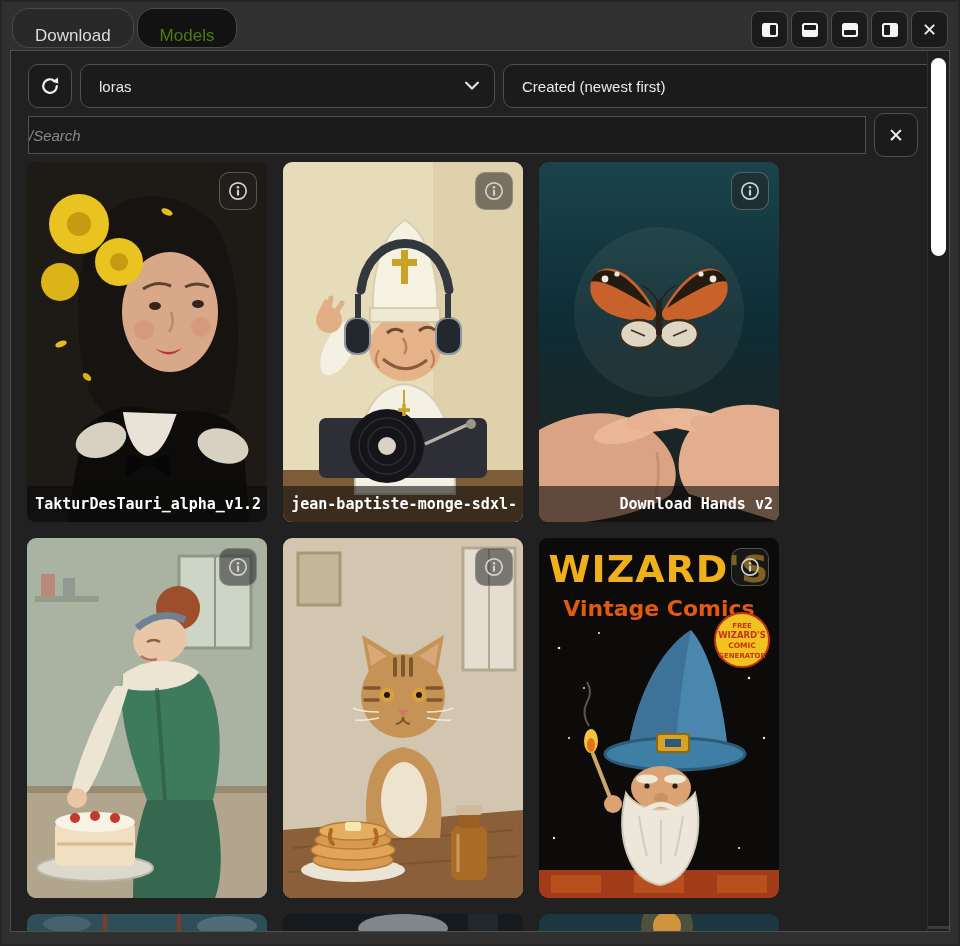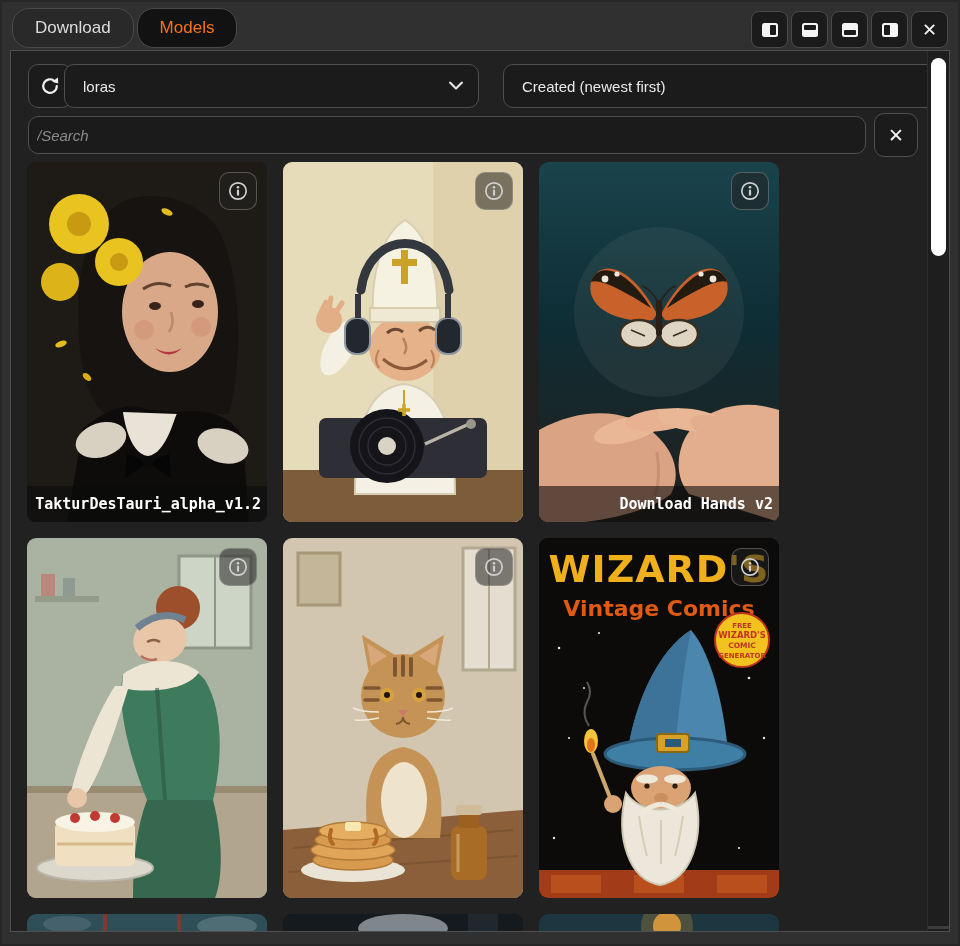--- a/index.html
+++ b/index.html
@@ -7,24 +7,24 @@
     width:960px;height:946px;position:relative;overflow:hidden;
     background:#303030;
     font-family:"Liberation Sans",sans-serif;
     -webkit-font-smoothing:antialiased;
   }
   .frame{position:absolute;inset:0;border:2px solid #262626;pointer-events:none;z-index:50;}
 
   
   .tabbar{position:absolute;top:8px;left:12px;display:flex;gap:3px;z-index:5;}
   .tab{
-    height:40px;line-height:38px;padding:0 22px;border:1px solid #4a4a4a;border-radius:17px;
+    height:40px;line-height:38px;padding:8px 22px;border:1px solid #4a4a4a;border-radius:17px;
     background:#292929;color:#dcdcdc;font-size:17px;cursor:pointer;box-sizing:border-box;
   }
-  .tab.active{background:#121212;color:#f97316;}
+  .tab.active{background:#121212;color:#4d7c0f;}
 
   
   .winbtns{position:absolute;top:11px;right:12px;display:flex;gap:3px;z-index:5;}
   .winbtn{
     width:37px;height:37px;border:1px solid #4a4a4a;border-radius:8px;background:#1b1b1b;
     display:flex;align-items:center;justify-content:center;cursor:pointer;box-sizing:border-box;
     color:#f0f0f0;font-size:18px;
   }
   .dock{width:16px;height:14px;background:#f5f5f5;border-radius:2.5px;position:relative;}
   .dock::after{content:"";position:absolute;background:#1b1b1b;border-radius:1px;}
@@ -46,25 +46,25 @@
     box-sizing:border-box;color:#f0f0f0;
   }
   .btn-refresh{left:17px;top:13px;}
   .btn-clear{left:863px;top:62px;font-size:19px;}
   .selectbox{
     position:absolute;height:44px;border:1px solid #4f4f4f;border-radius:10px;background:#1b1b1b;
     color:#e8e8e8;font-size:15px;display:flex;align-items:center;padding:0 18px;cursor:pointer;
     box-sizing:border-box;top:13px;
   }
   .selectbox .chev{position:absolute;right:15px;top:50%;transform:translateY(-50%);display:flex;}
-  .sel-type{left:53px;width:415px;}
+  .sel-type{left:69px;width:415px;}
   .sel-sort{left:492px;width:472px;}
   .searchbox{
     position:absolute;left:17px;top:65px;width:838px;height:38px;border:1px solid #4f4f4f;
-    border-radius:10px;background:#1b1b1b;color:#e8e8e8;font-size:15px;padding:0 8px;
+    border-radius:0;background:#1b1b1b;color:#e8e8e8;font-size:15px;padding:0 0;
     box-sizing:border-box;outline:none;font-family:"Liberation Sans",sans-serif;
   }
   .searchbox::placeholder{color:#8a8a8a;font-style:italic;}
 
   
   .vtrack{position:absolute;top:0;right:0;width:21px;bottom:0;background:#1e1e1e;border-left:1px solid #2c2c2c;}
   .vthumb{position:absolute;top:7px;right:3px;width:15px;height:198px;background:#ffffff;border-radius:8px;cursor:grab;}
   .scroll-corner{position:absolute;right:0;bottom:2px;width:21px;height:3px;background:#3c3c3c;}
 
   
@@ -224,20 +224,21 @@
       </svg>
       <div class="infobtn">
         <span style="display:flex;">
           <svg width="22" height="22" viewBox="0 0 22 22">
               <circle cx="11" cy="11" r="8.2" stroke="#cfcfcf" stroke-width="1.7" fill="none"></circle>
               <circle cx="11" cy="7.3" r="1.3" fill="#cfcfcf"></circle>
               <rect x="9.9" y="9.6" width="2.2" height="6.2" rx="1.1" fill="#cfcfcf"></rect>
             </svg>
         </span>
       </div>
+      <div class="label">jean-baptiste-monge-sdxl-</div>
     </div>
 
     <div class="card">
       <svg class="art" viewBox="0 0 240 360" preserveAspectRatio="xMidYMid slice">
         <defs>
           <linearGradient id="g3" x1="0" y1="0" x2="0" y2="1">
             <stop offset="0" stop-color="#1a434b"></stop>
               <stop offset="0.45" stop-color="#0e2d35"></stop>
               <stop offset="1" stop-color="#241f1b"></stop>
           </linearGradient>

